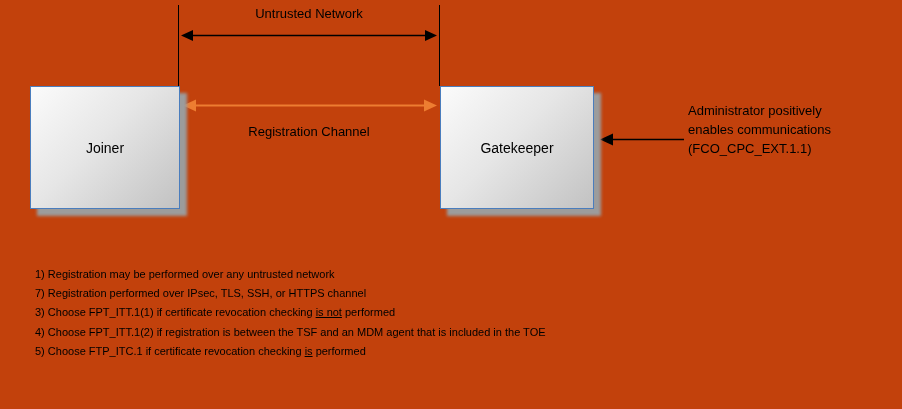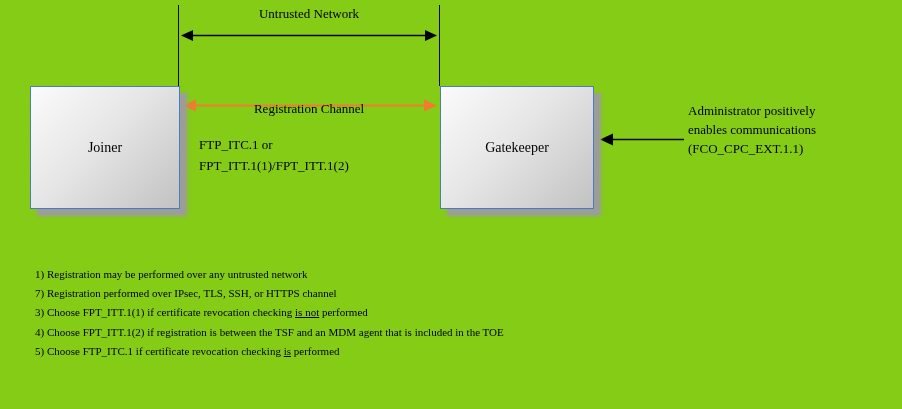--- a/index.html
+++ b/index.html
@@ -1,31 +1,31 @@
 <!DOCTYPE html>
 <html><head>
 <meta charset="utf-8">
 <style>
   html,body { margin:0; padding:0; background:#ffffff; }
   .canvas {
-    position:relative; width:902px; height:409px; background:#84cc16;
-    font-family:Liberation Serif, serif; color:#000;
+    position:relative; width:902px; height:409px; background:#c2410c;
+    font-family:Liberation Sans, sans-serif; color:#000;
     overflow:hidden;
   }
   .node {
     position:absolute; display:flex; align-items:center; justify-content:center;
     font-size:14px; border:1px solid #4a7dbd;
     background:linear-gradient(135deg,#fbfbfb 0%,#e6e6e6 45%,#c2c2c2 100%);
     box-shadow:7px 7px 3px #9c9c9c;
   }
   .joiner     { left:30px;  top:86px; width:148px; height:121px;align-items:center; }
   .gatekeeper { left:440px; top:86px; width:152px; height:121px;align-items:center; }
   .lbl { position:absolute; font-size:13px; line-height:16px; }
   .untrusted  { left:178px; top:6px;  width:262px; text-align:center; }
-  .reg-title  { left:180px; top:101px; width:258px; text-align:center; }
+  .reg-title  { left:180px; top:124px; width:258px; text-align:center; }
   .reg-protocols { left:199px; top:134px; line-height:21px; }
   .admin-note { left:688px; top:101px; line-height:19px; }
   .notes {
     position:absolute; left:35px; top:265px;
     font-size:11px; line-height:19.2px; white-space:nowrap;
   }
   .u { text-decoration:underline; }
   svg.overlay { position:absolute; left:0; top:0; pointer-events:none; }
 </style>
 </head>
@@ -59,24 +59,20 @@
   <div class="lbl untrusted">Untrusted Network</div>
 
   <div class="node joiner">
     <span>Joiner</span>
   </div>
   <div class="node gatekeeper">
     <span>Gatekeeper</span>
   </div>
 
   <div class="lbl reg-title">Registration Channel</div>
-  <div class="lbl reg-protocols">
-    <div>FTP_ITC.1 or</div>
-    <div>FPT_ITT.1(1)/FPT_ITT.1(2)</div>
-  </div>
 
   <div class="lbl admin-note">
     <div>Administrator positively</div>
     <div>enables communications</div>
     <div>(FCO_CPC_EXT.1.1)</div>
   </div>
 
   <div class="notes">
     <div><span>1) Registration may be performed over any untrusted network</span><span class="u"></span><span></span></div>
     <div><span>7) Registration performed over IPsec, TLS, SSH, or HTTPS channel</span><span class="u"></span><span></span></div>

